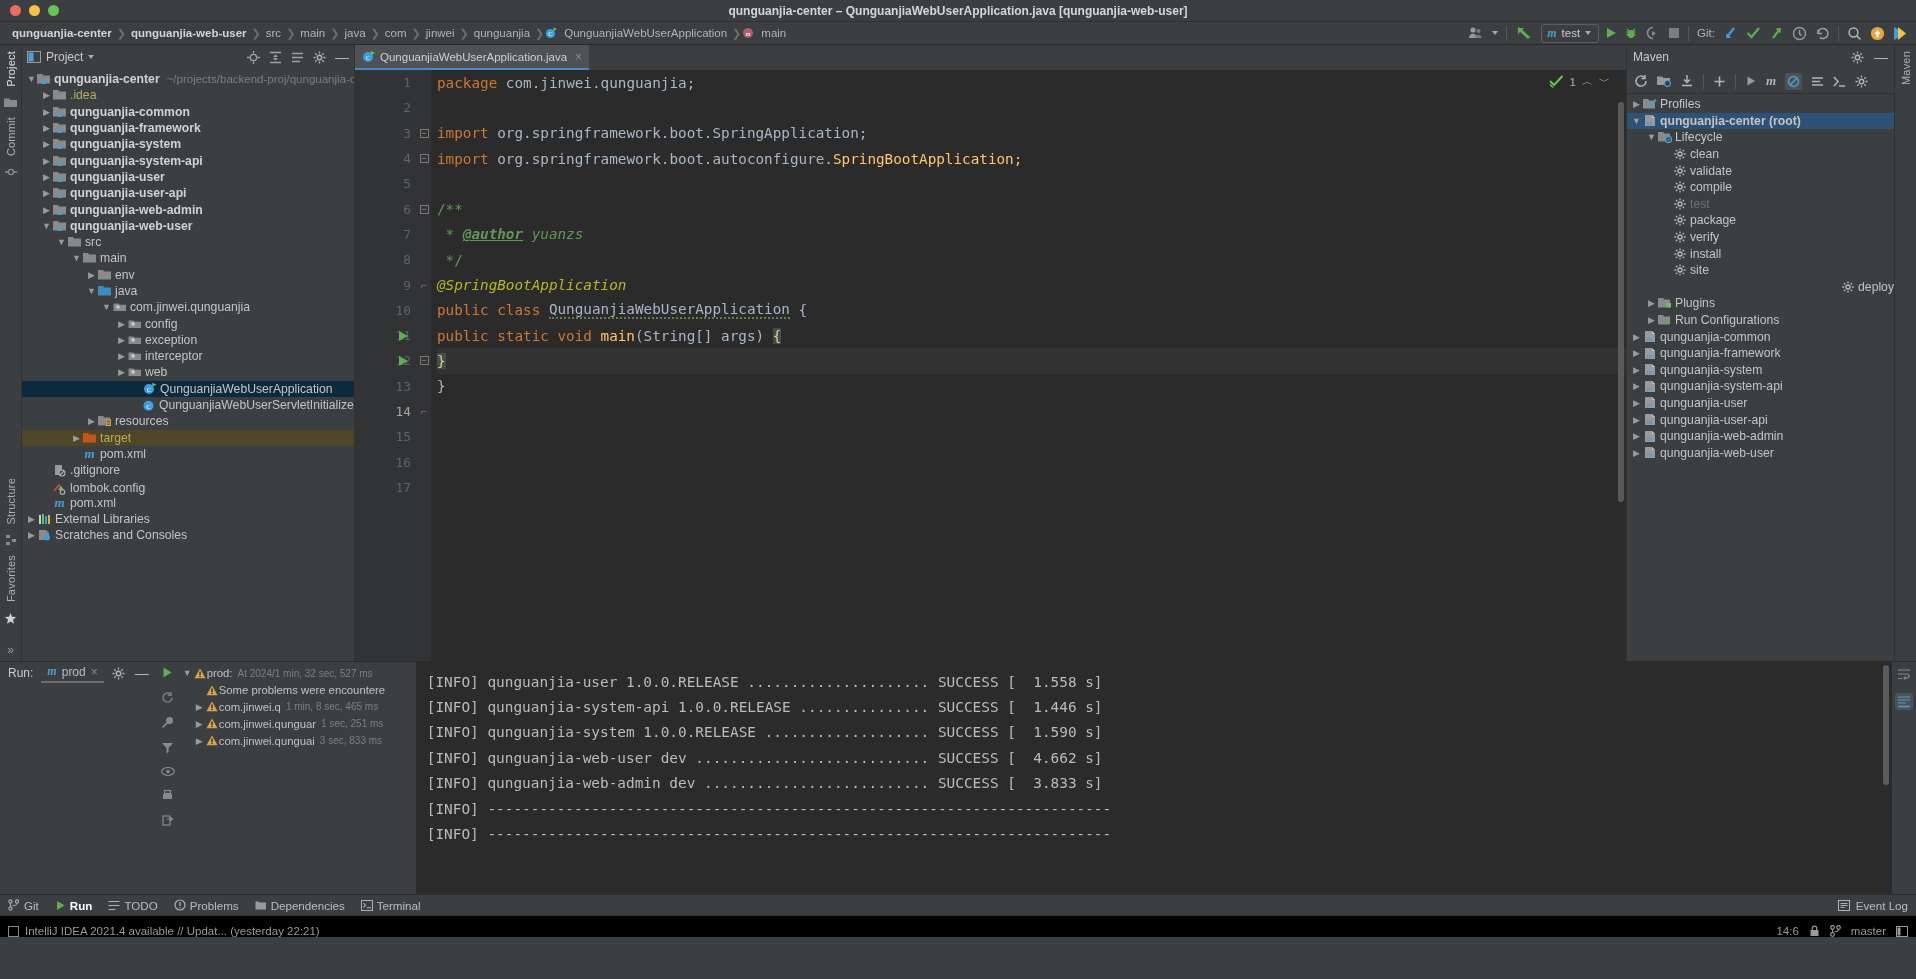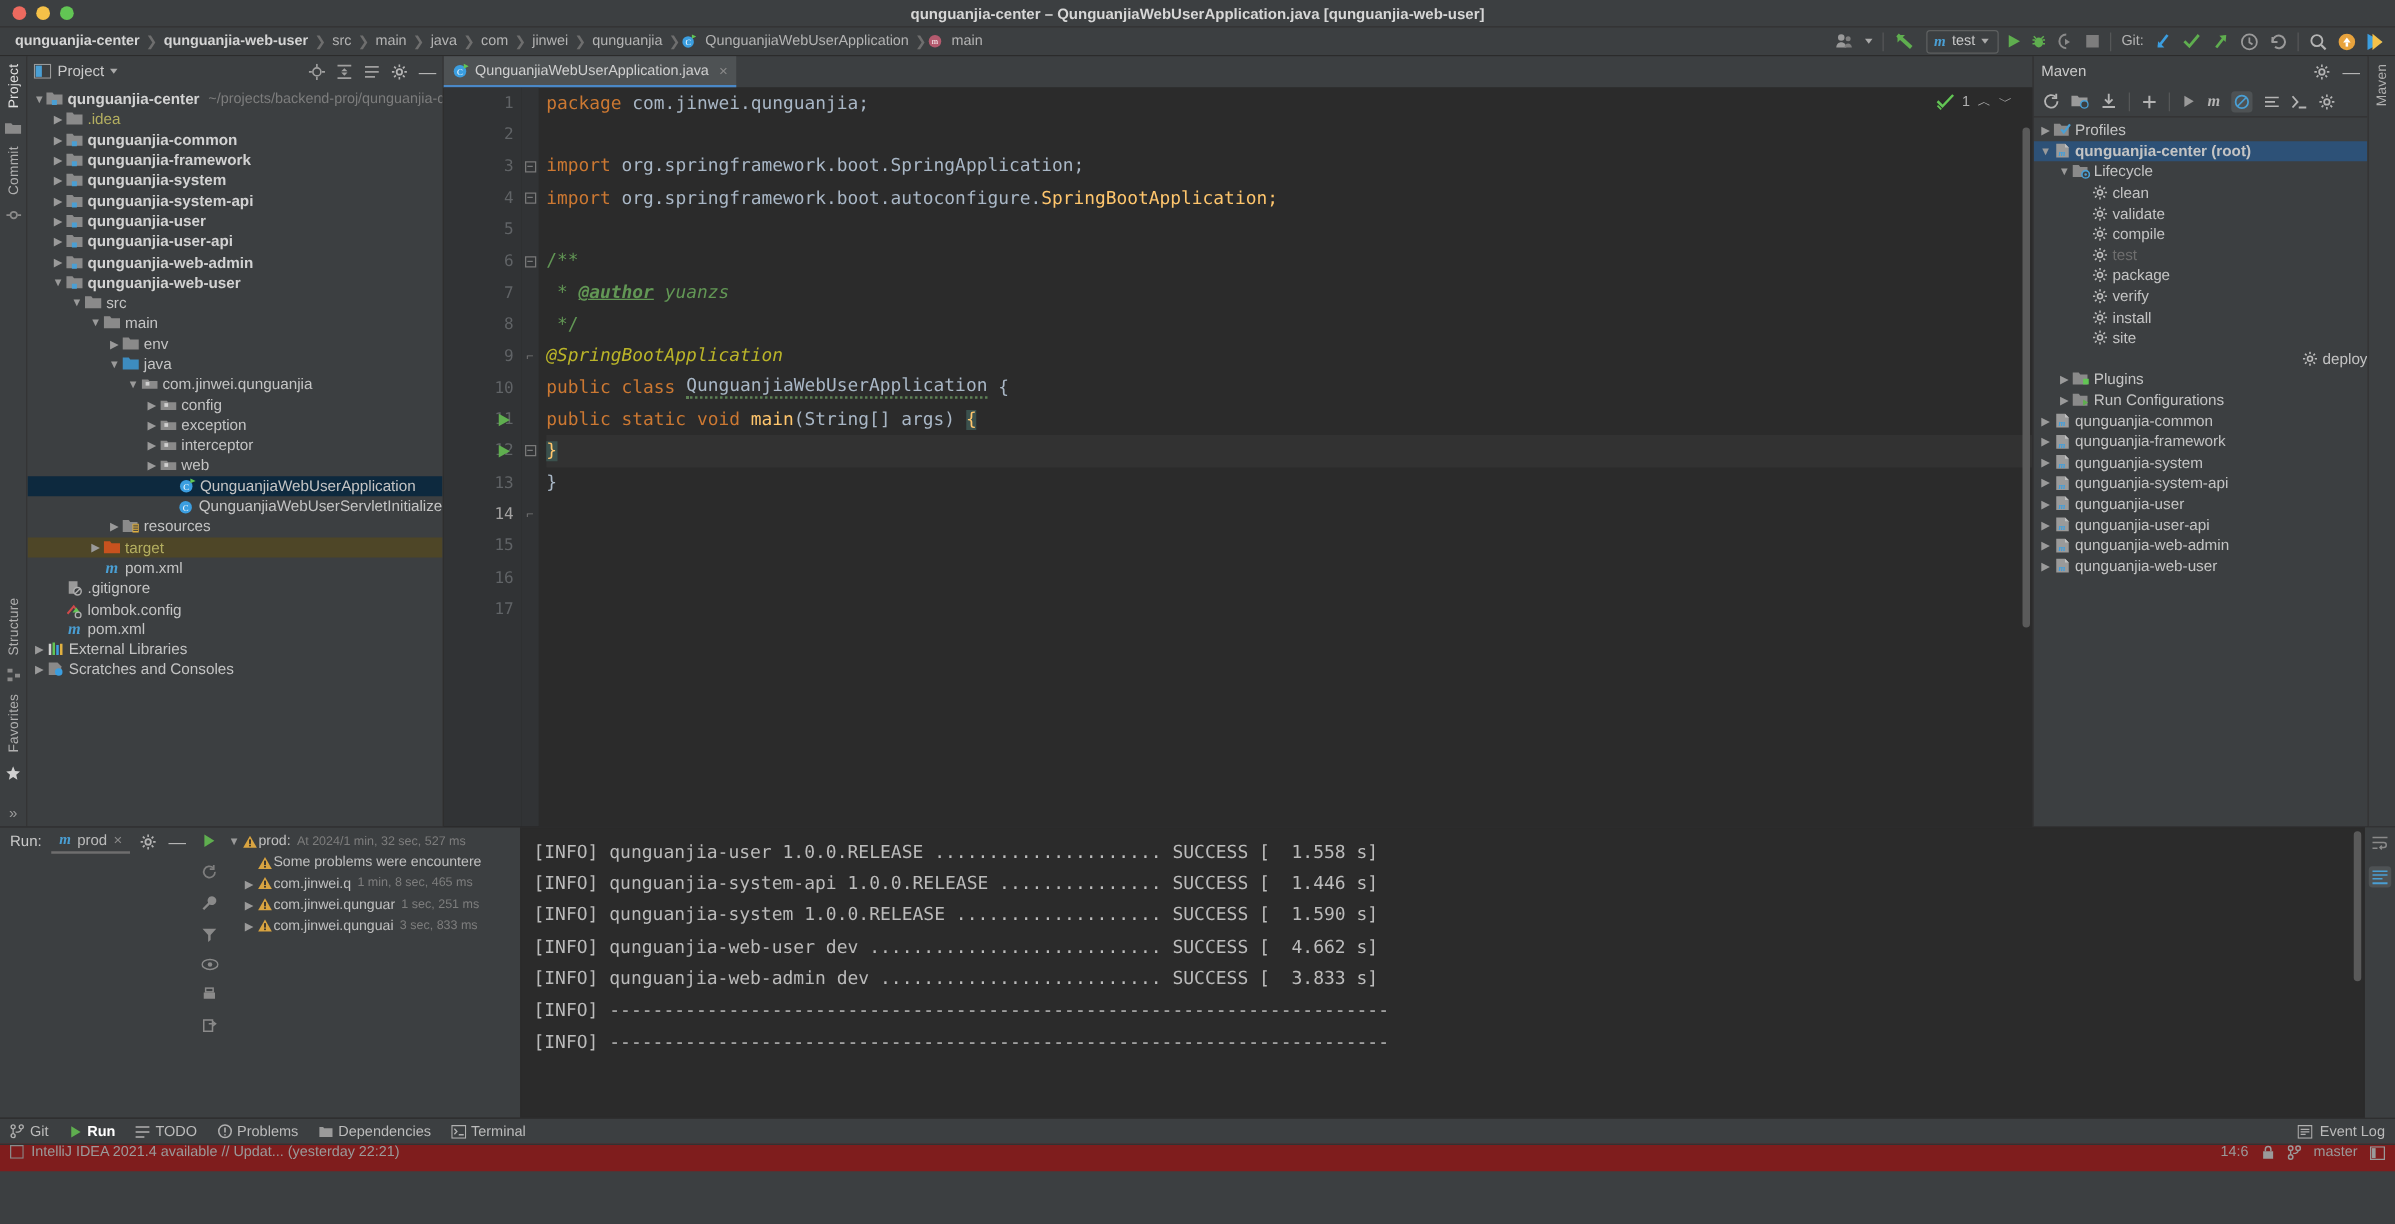--- a/index.html
+++ b/index.html
@@ -136,21 +136,21 @@
      padding-top:6px; gap:12px; background:#3c3f41;}
   .cscroll{ position:absolute; right:2px; top:2px; width:6px; height:120px;
      background:#5a5a5a; border-radius:3px;}
 
   
   .bottomstrip{ height:21px; background:#3c3f41; display:flex; align-items:center;
      gap:16px; padding:0 8px; border-top:1px solid #2b2b2b; font-size:11.6px;}
   .bt{ display:flex; align-items:center; gap:4px; color:#bcbcbc;}
   .bt.sel{ color:#ffffff; font-weight:bold;}
   .bottomstrip .right{ margin-left:auto; display:flex; align-items:center; gap:6px;}
-  .statusbar{ height:22px; background:#7f1d1d; display:flex; align-items:flex-start;
+  .statusbar{ height:22px; background:#000000; display:flex; align-items:flex-end;
      padding:0 8px; font-size:11.5px; color:#9a9a9a; border-top:1px solid #323232;}
   .statusbar .right{margin-left:auto;display:flex;align-items:center;gap:10px;}
 
   svg{display:block;}
 </style>
 </head>
 <body>
 
 <div class="titlebar">
   <div class="traffic">

